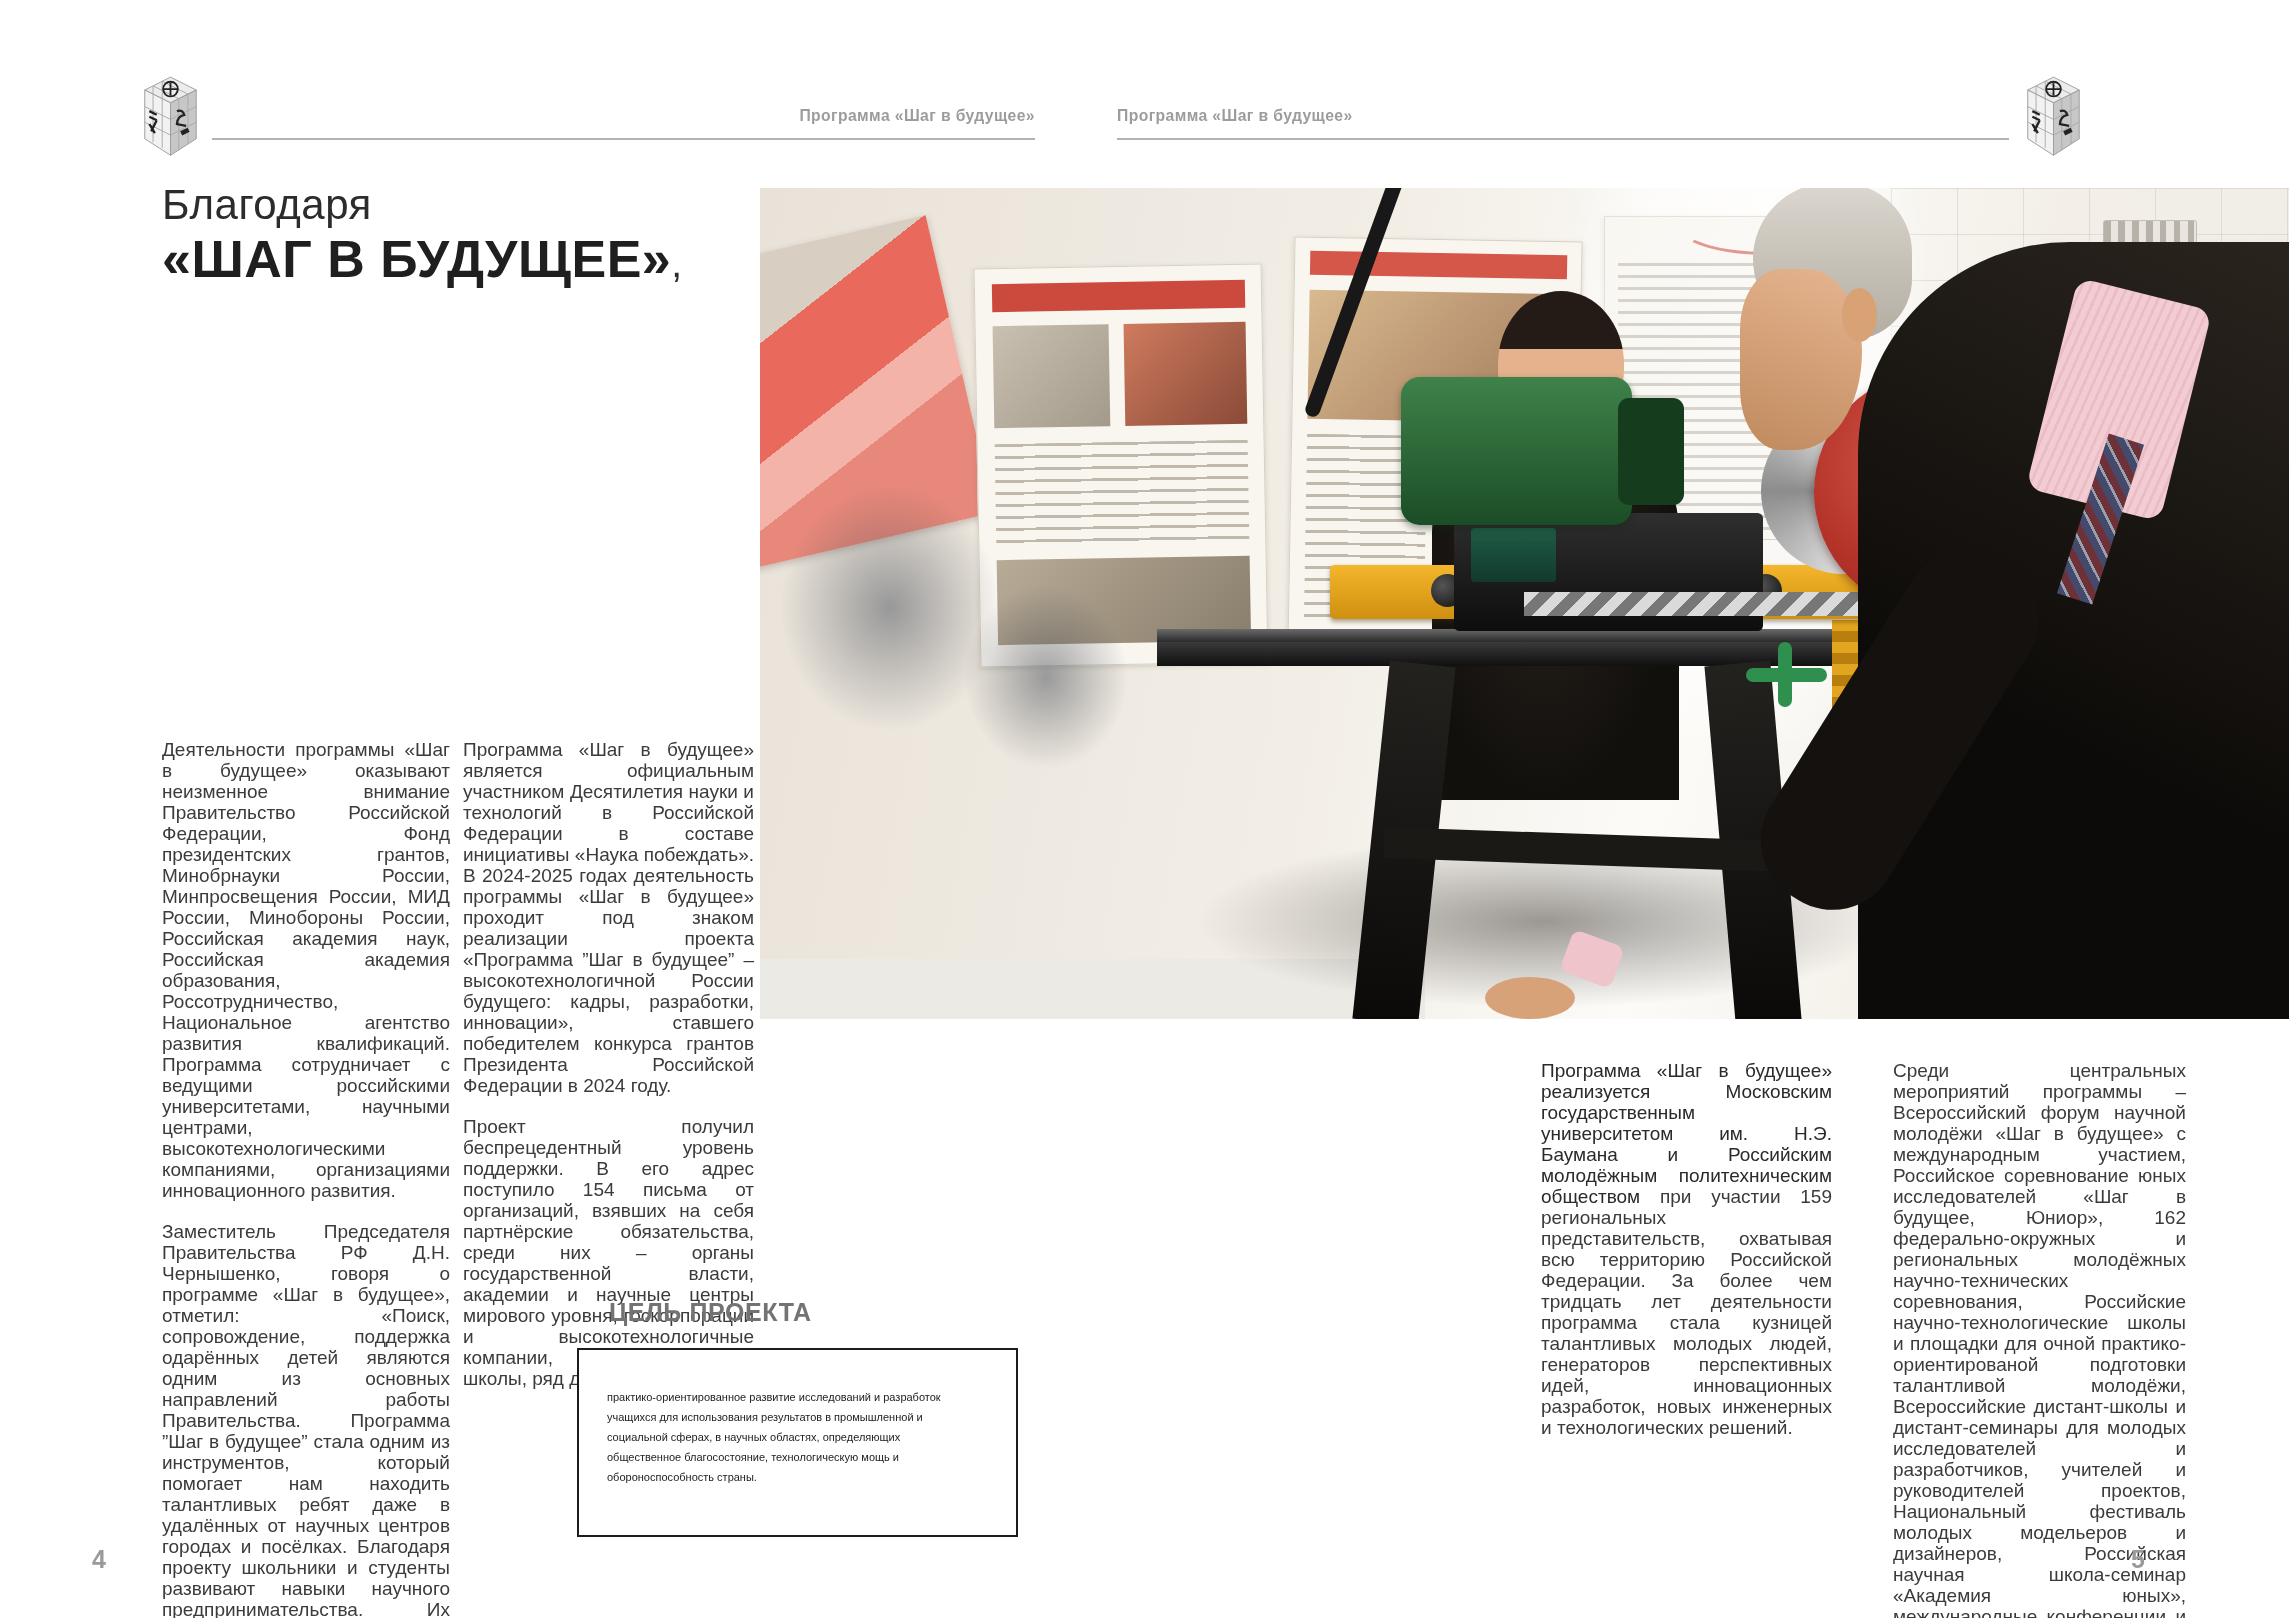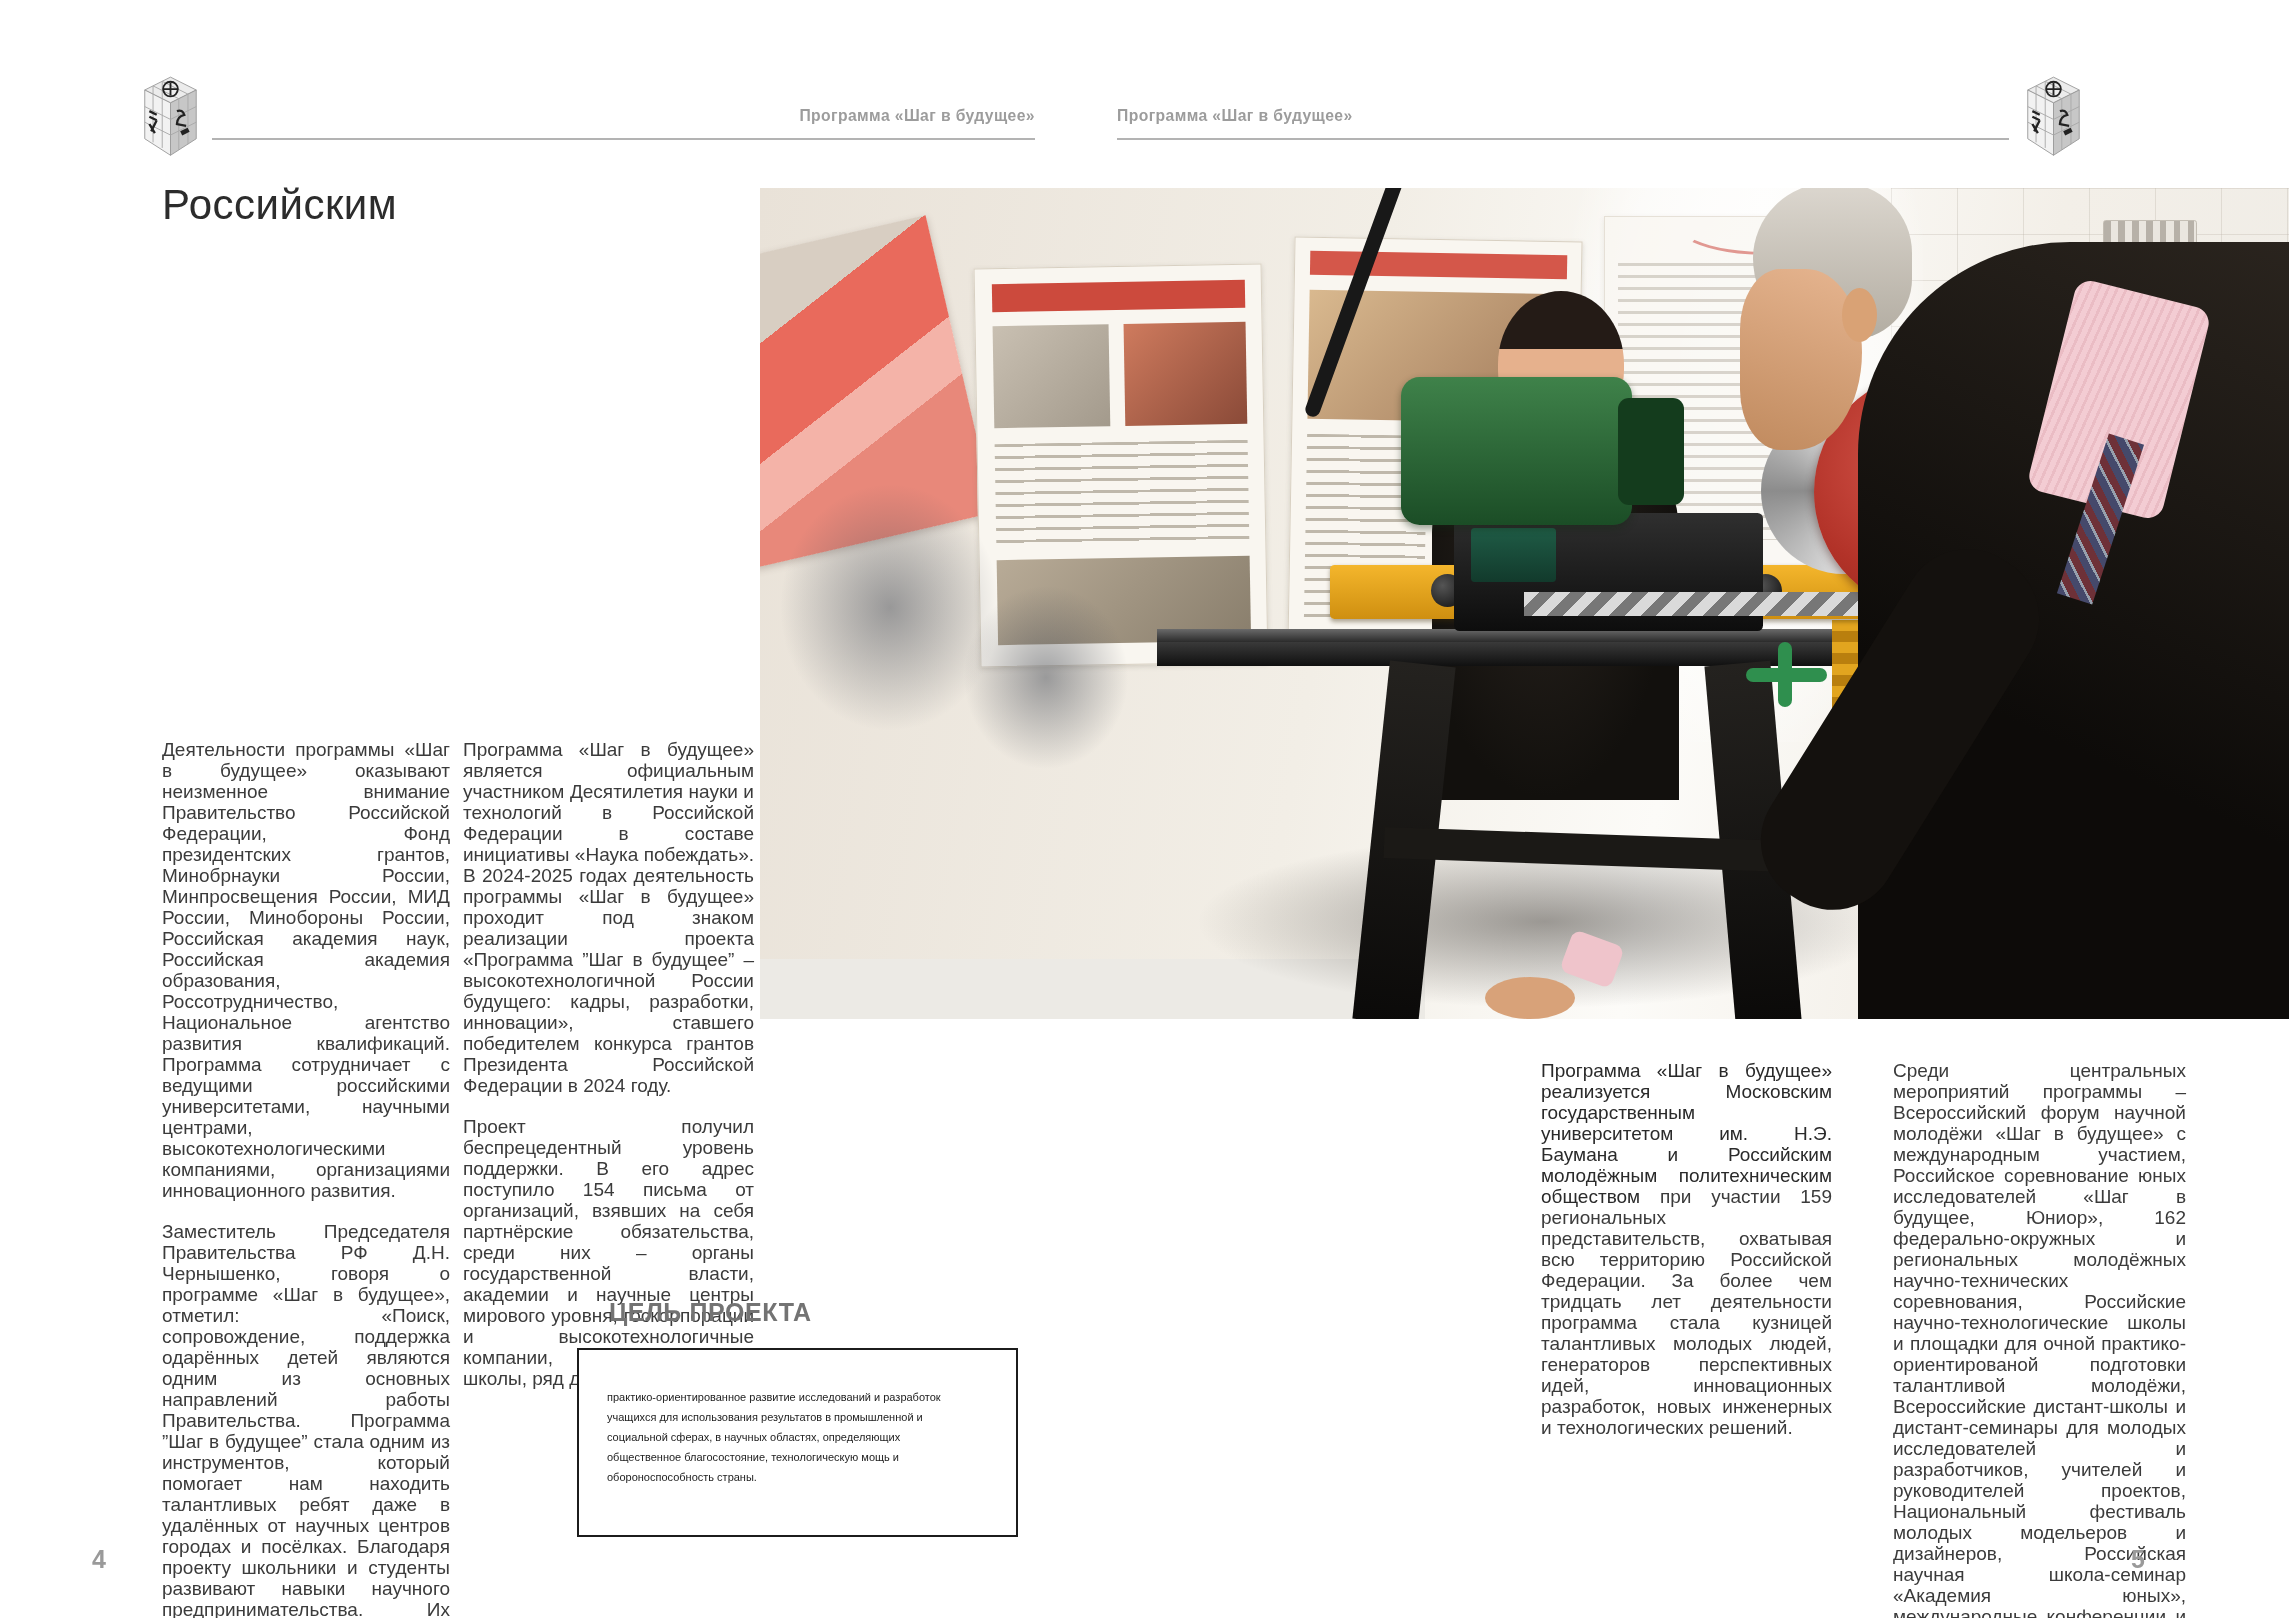--- a/index.html
+++ b/index.html
@@ -160,21 +160,22 @@
       <polygon points="3,15 3,68 31,86 31,29" fill="#f2f2f2" stroke="#9a9a9a" stroke-width="1"></polygon>
       <path d="M3,33 L31,47 M3,50 L31,64 M31,47 L59,33 M31,64 L59,50 M12,10.5 L40,24.5 M22,5.5 L50,19.5 M12,10.5 L12,72 M22,5.5 L22,78 M40,24.5 L40,80 M50,19.5 L50,74" stroke="#a8a8a8" stroke-width="1" fill="none"></path>
       <circle cx="31" cy="14" r="8" fill="none" stroke="#222" stroke-width="2"></circle>
       <path d="M23,14 L39,14 M31,7 L31,21" stroke="#222" stroke-width="2"></path>
       <path d="M8,38 l8,4 M8,44 l8,4 M8,52 l6,10 M16,48 l-6,12" stroke="#222" stroke-width="2.5" fill="none"></path>
       <path d="M38,38 q6,-2 8,4 q-8,2 -8,10 l10,2" stroke="#222" stroke-width="2.5" fill="none"></path>
       <rect x="42" y="58" width="9" height="5" fill="#222" transform="rotate(-26 46 60)"></rect>
     </svg>
   </div>
 
-  <div id="title1">Российским</div>
+  <div id="title1">Благодаря</div>
+  <div id="title2"><span>«ШАГ В БУДУЩЕЕ»</span><span class="title-comma">,</span></div>
 
   <div id="intro">
   </div>
 
   <div class="body-col" id="lcol1">
     <p>Деятельности программы «Шаг в будущее» оказывают неизменное внимание Правительство Российской Федерации, Фонд президентских грантов, Минобрнауки России, Минпросвещения России, МИД России, Минобороны России, Российская академия наук, Российская академия образования, Россотрудничество, Национальное агентство развития квалификаций. Программа сотрудничает с ведущими российскими университетами, научными центрами, высокотехнологическими компаниями, организациями инновационного развития.</p>
     <p>Заместитель Председателя Правительства РФ Д.Н. Чернышенко, говоря о программе «Шаг в будущее», отметил: «Поиск, сопровождение, поддержка одарённых детей являются одним из основных направлений работы Правительства. Программа ”Шаг в будущее” стала одним из инструментов, который помогает нам находить талантливых ребят даже в удалённых от научных центров городах и посёлках. Благодаря проекту школьники и студенты развивают навыки научного предпринимательства. Их разработки в области инженерных, естественных, социально-гуманитарных наук, математики и информационных технологий имеют шансы на продолжение и внедрение в реальном секторе экономики».</p>
   </div>
   <div class="body-col" id="lcol2">
     <p>Программа «Шаг в будущее» является официальным участником Десятилетия науки и технологий в Российской Федерации в составе инициативы «Наука побеждать». В 2024-2025 годах деятельность программы «Шаг в будущее» проходит под знаком реализации проекта «Программа ”Шаг в будущее” – высокотехнологичной России будущего: кадры, разработки, инновации», ставшего победителем конкурса грантов Президента Российской Федерации в 2024 году.</p>

